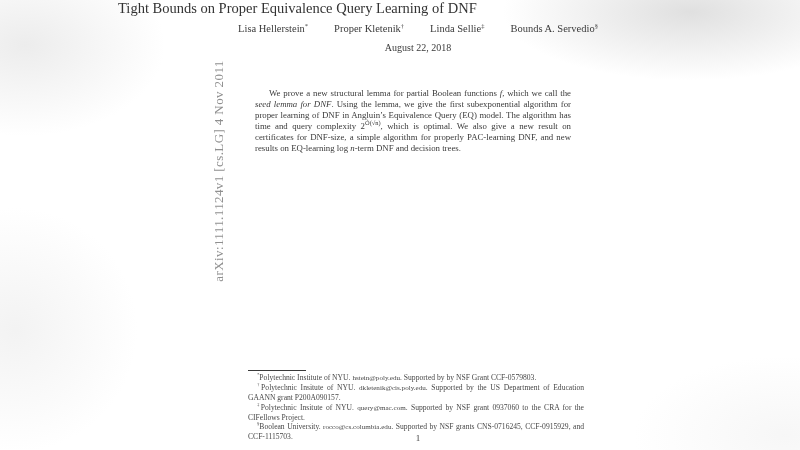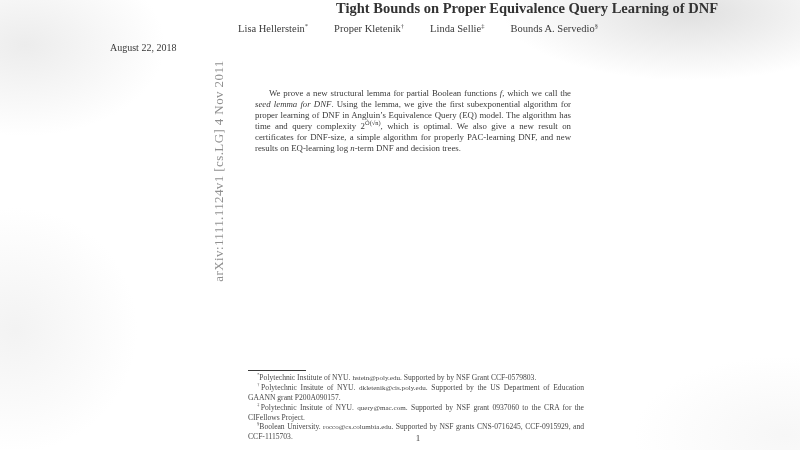--- a/index.html
+++ b/index.html
@@ -30,46 +30,46 @@
       letter-spacing: 0.4px;
       color: #8f8f8f;
     }
 
     .title {
       position: absolute;
       top: 0px;
       left: 118px;
       width: 600px;
       margin: 0;
-      text-align: right;
+      text-align: left;
       font-size: 14.5px;
-      font-weight: bold;
+      font-weight: normal;
       color: #333333;
     }
 
     .authors {
       position: absolute;
       top: 23px;
       left: 118px;
       width: 600px;
       display: flex;
       justify-content: center;
       gap: 26px;
       font-size: 10.5px;
       white-space: nowrap;
     }
 
     sup { font-size: 0.62em; vertical-align: super; line-height: 0; }
 
     .date {
       position: absolute;
       top: 42px;
-      left: 110px;
+      left: 118px;
       width: 600px;
-      text-align: left;
+      text-align: center;
       font-size: 10px;
     }
 
     .abs-head {
       position: absolute;
       top: 77px;
       left: 255px;
       width: 316px;
       text-align: center;
       font-weight: bold;

